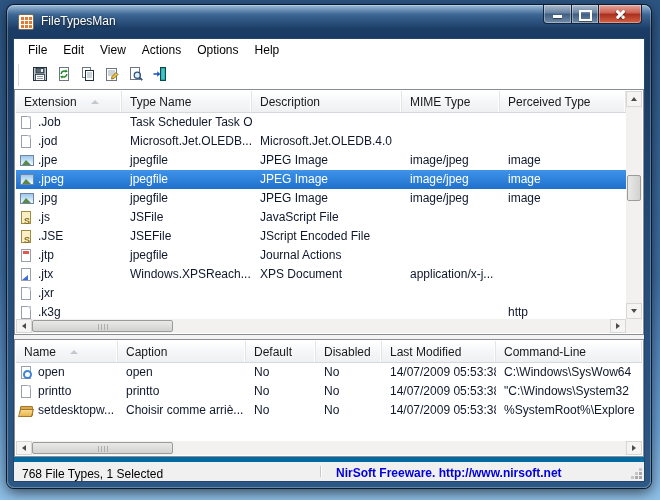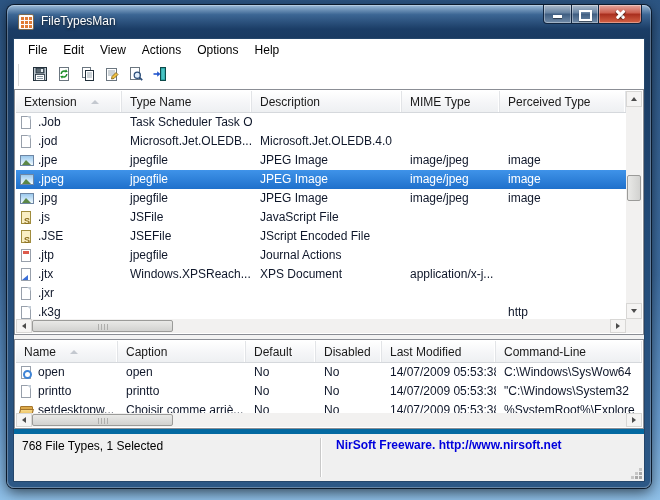--- a/index.html
+++ b/index.html
@@ -34,21 +34,21 @@
   .client{position:absolute;left:6px;right:6px;top:33px;bottom:6px;background:#fff;
     border:1px solid #24466b;box-sizing:border-box;display:flex;flex-direction:column;overflow:hidden}
   .menubar{height:22px;display:flex;align-items:center;padding-left:6px;background:#fff;flex:none}
   .menuitem{padding:3px 8px;color:#000}
   .toolbar{height:28px;display:flex;align-items:center;background:#fff;flex:none}
   .gripper{width:2px;height:22px;border-left:1px solid #d9d9d9;border-right:1px solid #fff;margin:0 6px 0 4px}
   .tbtn{width:22px;height:22px;border:none;background:transparent;padding:2px;margin:0 1px;display:flex;align-items:center;justify-content:center}
   
   .listview{position:relative;border:1px solid #8b8e95;background:#fff;box-sizing:border-box;flex:none;overflow:hidden}
   .listview.top{height:246px}
-  .listview.bottom{height:90px}
+  .listview.bottom{height:118px}
   .lv-content{position:absolute;left:1px;top:1px;bottom:15px;overflow:hidden}
   .listview.top .lv-content{right:17px}
   .listview.bottom .lv-content{right:1px}
   .lv-header{display:grid;height:22px;background:linear-gradient(180deg,#ffffff,#f4f5f7 60%,#eef0f2);
     border-bottom:1px solid #d5d8dc;box-sizing:border-box}
   .hcell{display:flex;align-items:center;padding:0 0 0 8px;border-right:1px solid #e2e4e7;box-shadow:inset -1px 0 0 #fff;
     color:#1a1a1a;white-space:nowrap;overflow:hidden}
   .sortmark{width:0;height:0;border-left:4px solid transparent;border-right:4px solid transparent;border-bottom:4px solid #c3c8cf;margin-left:14px;flex:none}
   .lv-body{position:relative}
   .lrow{display:grid;height:19px;line-height:19px;color:#0f172a;white-space:nowrap}

